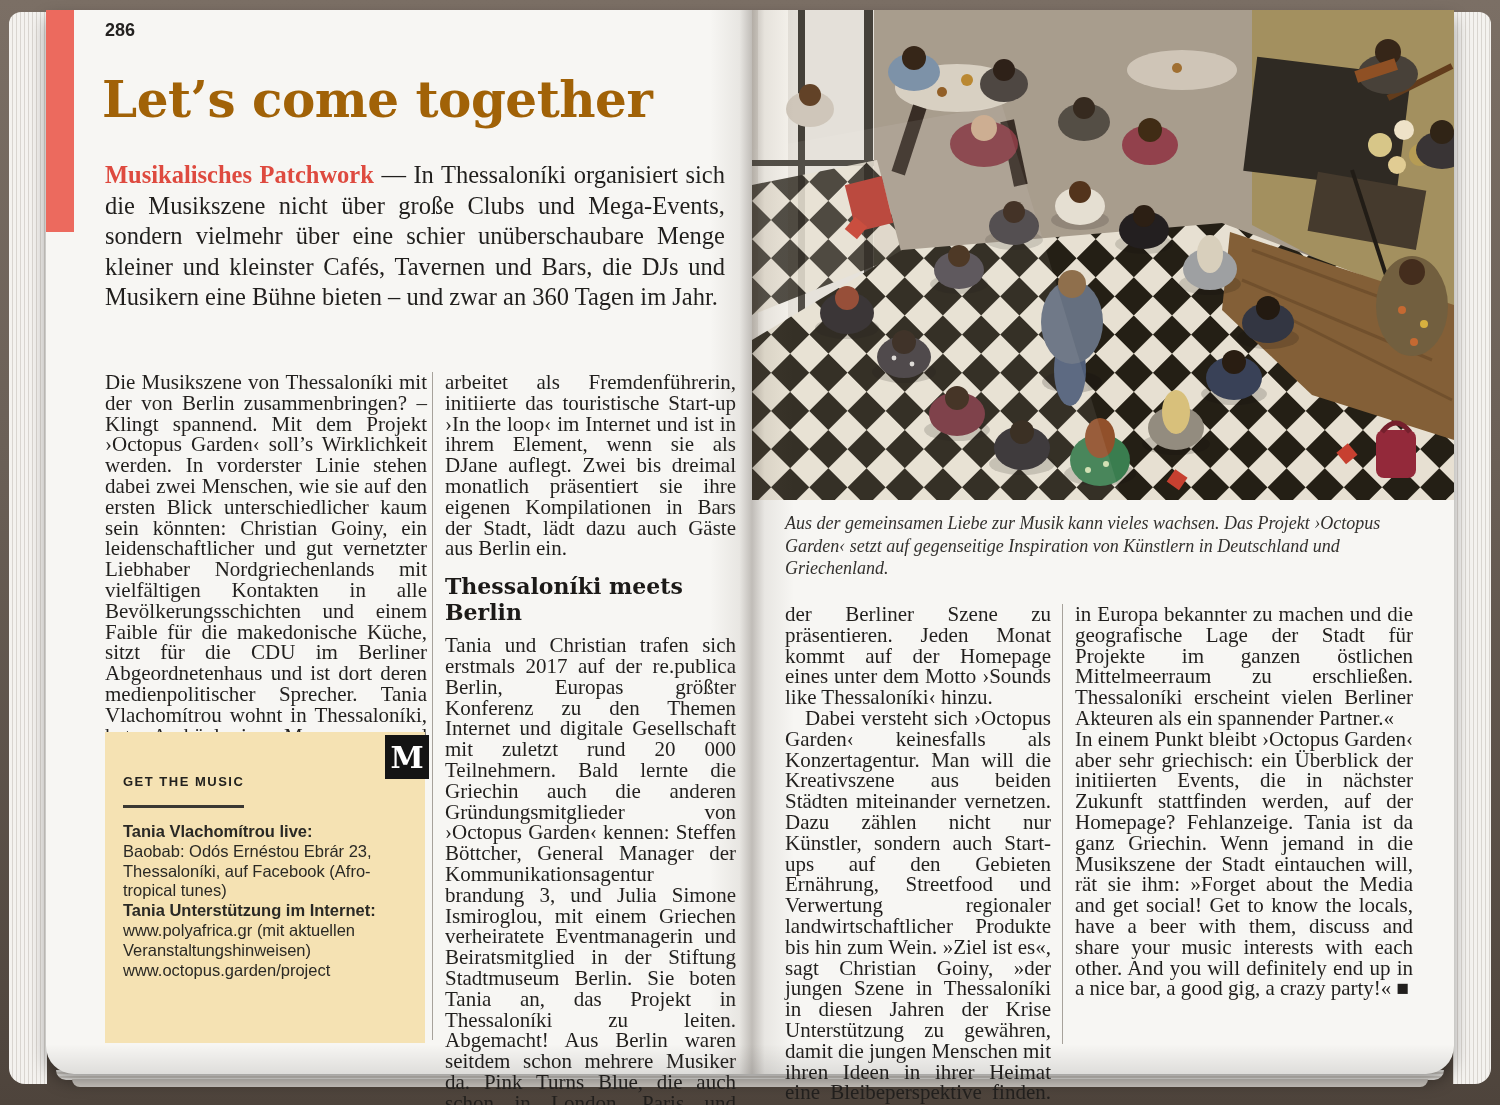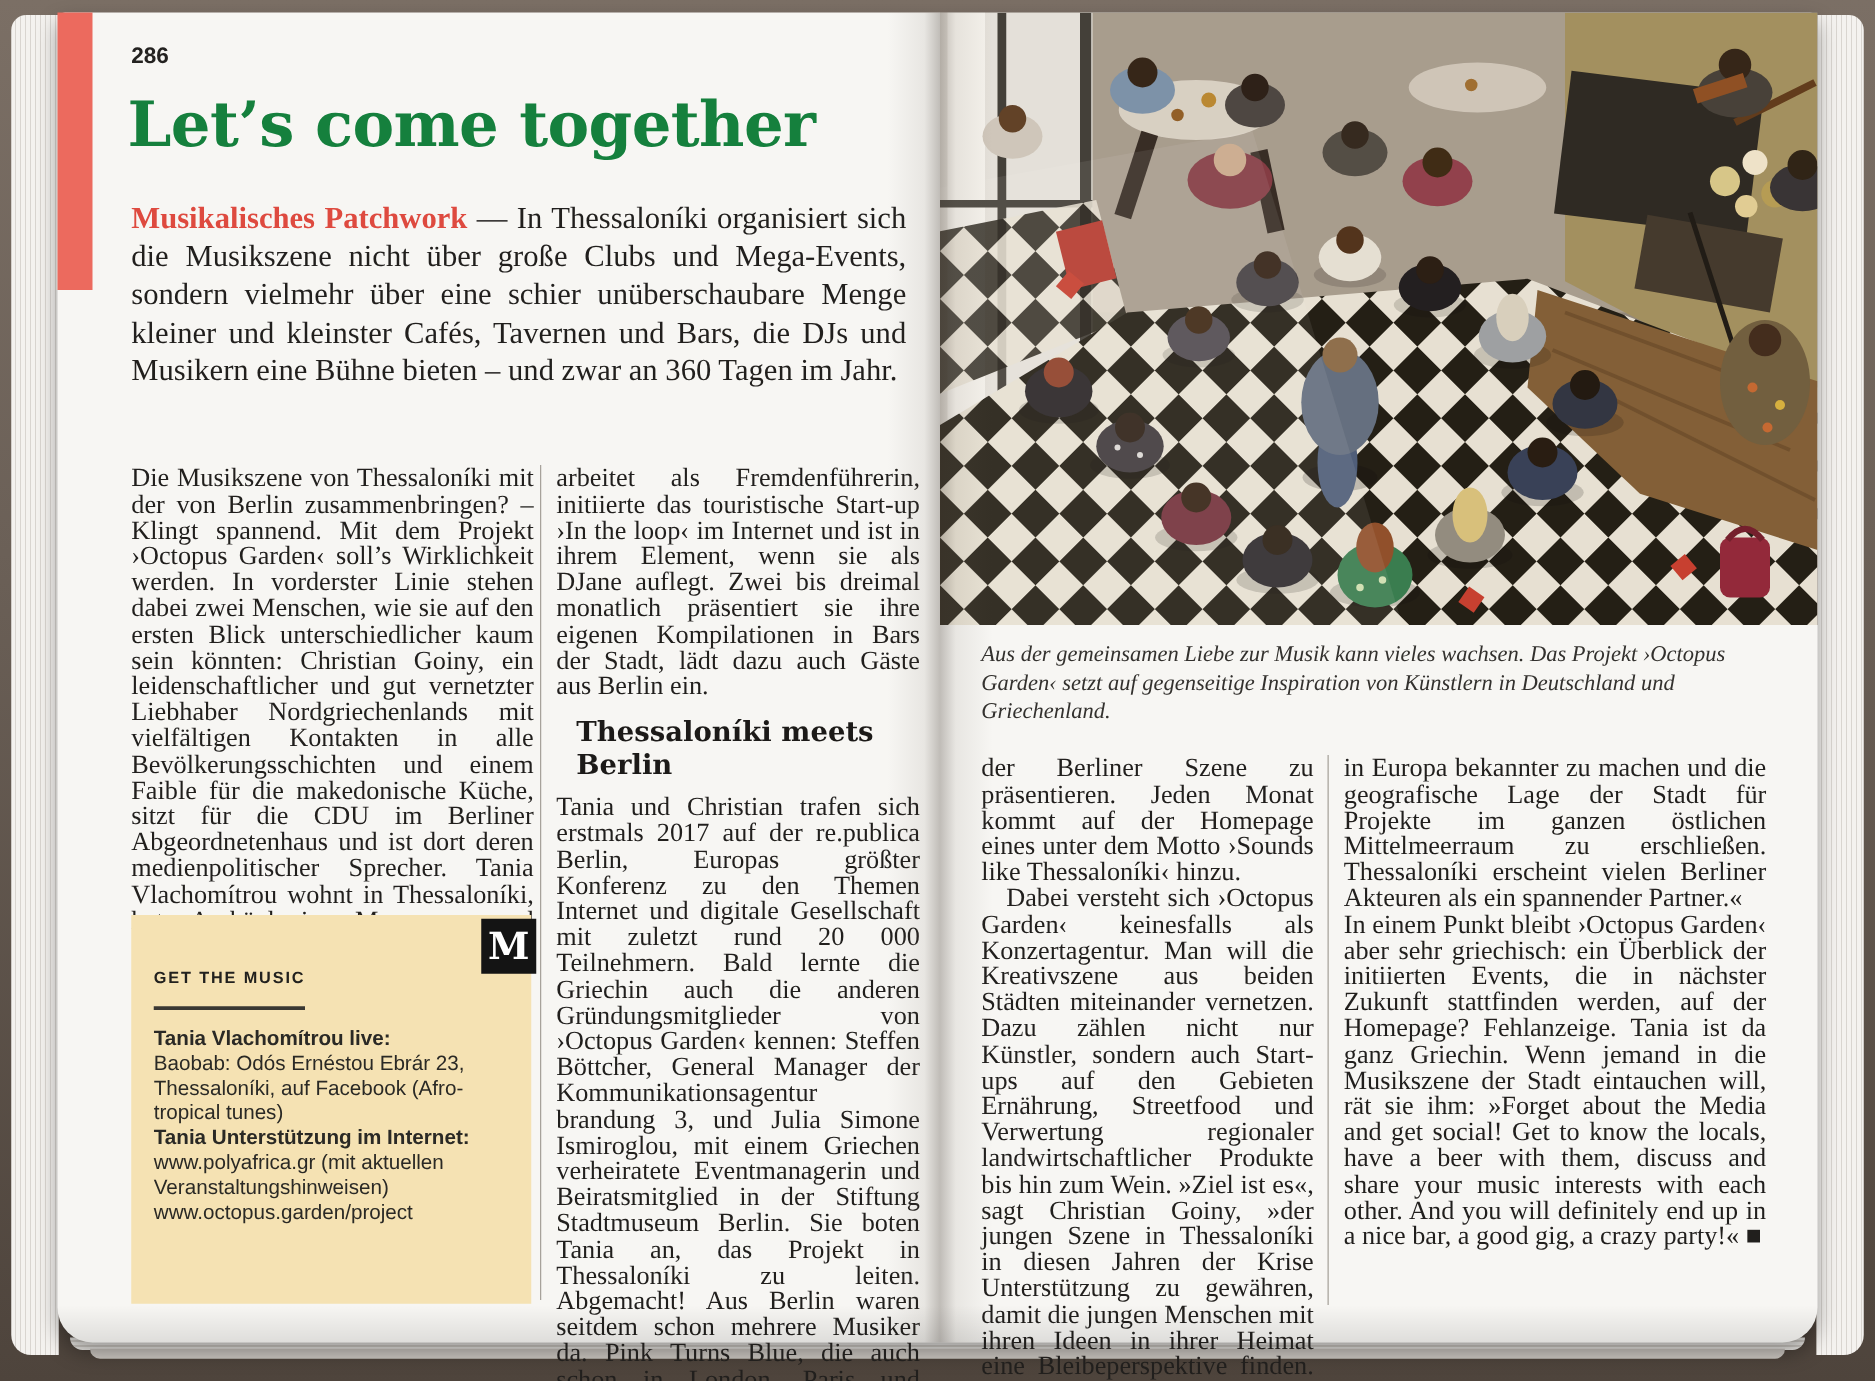--- a/index.html
+++ b/index.html
@@ -29,36 +29,36 @@
     background:linear-gradient(90deg,rgba(110,98,86,0) 0%,rgba(100,90,78,.10) 35%,rgba(66,56,47,.30) 50%,rgba(100,90,78,.10) 65%,rgba(110,98,86,0) 100%);}
   .spread-bottom-shade{position:absolute;left:0;right:0;bottom:0;height:30px;pointer-events:none;
     border-radius:0 0 28px 28px;
     background:linear-gradient(180deg,rgba(0,0,0,0),rgba(0,0,0,.10));}
   .page{position:absolute;top:0;height:1064px;}
   .page-left{left:0;width:704px;}
   .page-right{left:704px;width:704px;}
 
   
   .red-bar{position:absolute;left:0;top:0;width:28px;height:222px;background:var(--bar,#ec6a5e);}
-  .page-number{position:absolute;left:59px;top:24px;
+  .page-number{position:absolute;left:59px;top:10px;
     font-family:"Liberation Sans",sans-serif;font-weight:bold;font-size:18px;color:#242220;}
   .article-title{position:absolute;left:56px;top:60px;margin:0;
-    font-family:"DejaVu Serif",serif;font-weight:700;font-size:50px;letter-spacing:-0.5px;color:#15803d;}
+    font-family:"DejaVu Serif",serif;font-weight:700;font-size:50px;letter-spacing:-0.5px;color:#a16207;}
   .lead{position:absolute;left:59px;top:150px;width:620px;margin:0;
     font-size:24.5px;line-height:30.5px;color:#211f1d;text-align:justify;}
   .kicker{color:var(--accent,#de4a3f);font-weight:bold;}
   .col{position:absolute;top:362px;text-align:justify;color:#211f1d;hyphens:auto;}
   .body-p{margin:0;font-size:21px;line-height:20.8px;}
   .body-p + .body-p{margin-top:0;}
   .indent{text-indent:20px;}
   .col1{left:59px;width:322px;}
   .col2{left:399px;width:291px;}
   .vrule{position:absolute;width:1px;background:#a7a29b;}
   .vrule1{left:386px;top:362px;height:668px;}
-  .col-heading{margin:14px 0 10px 16px;font-family:"DejaVu Serif",serif;font-weight:700;font-size:22px;color:#1c1a18;text-align:left;}
+  .col-heading{margin:14px 0 10px 0;font-family:"DejaVu Serif",serif;font-weight:700;font-size:22px;color:#1c1a18;text-align:left;}
 
   
   .infobox{position:absolute;left:59px;top:722px;width:320px;height:311px;
     background:var(--boxbg,#f5e2b3);box-sizing:border-box;padding:28px 16px 12px 18px;
     font-family:"Liberation Sans",sans-serif;color:#2a2925;}
   .infobox-title{display:inline-block;margin:14px 0 14px 0;font-size:13px;font-weight:bold;letter-spacing:1.5px;
     border-bottom:3px solid #3a3833;padding-bottom:16px;color:#22211e;}
   .box-label{margin:0;font-weight:bold;font-size:16.5px;line-height:19.8px;}
   .box-line{margin:0;font-size:16.5px;line-height:19.8px;overflow-wrap:anywhere;}
   .publisher-logo{position:absolute;top:3px;right:-4px;width:44px;height:44px;background:var(--logobg,#141414);

